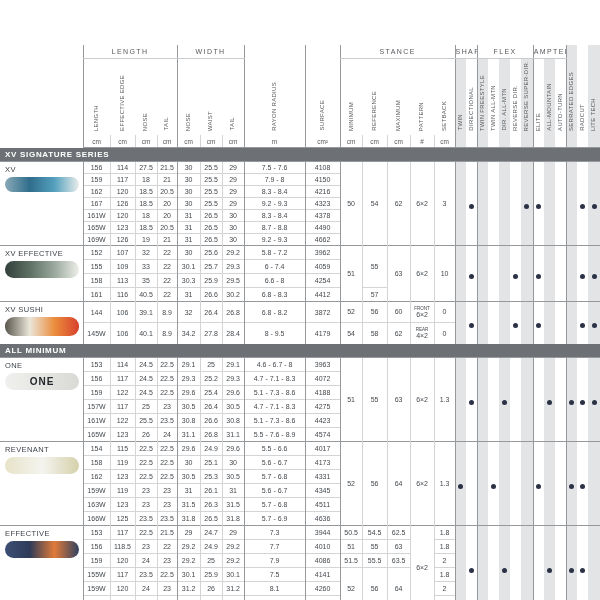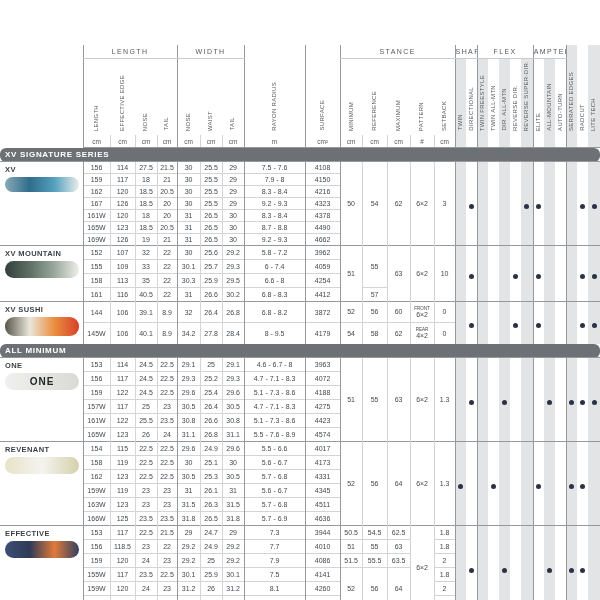--- a/index.html
+++ b/index.html
@@ -14,29 +14,29 @@
   .rot span{display:inline-block;writing-mode:vertical-rl;transform:rotate(180deg);
             font-size:6px;letter-spacing:.3px;color:var(--hdr-text);line-height:1.25;
             max-height:56px;white-space:normal;padding-bottom:2px;}
   .ft span{white-space:nowrap;max-height:none;}
   .unit{font-size:6.5px;color:var(--hdr-text);text-align:center;
         border-bottom:1px solid var(--grid-dark);border-left:1px solid var(--grid-light);}
   .fu{border-left:none;}
   .dl{border-left:1px solid var(--grid-dark) !important;}
   .s{background:var(--stripe);}
   .band{background:var(--band-bg);color:var(--band-text);font-size:8px;font-weight:bold;
-        letter-spacing:.7px;text-align:left;padding-left:5px;border-radius:6px;}
+        letter-spacing:.7px;text-align:left;padding-left:5px;}
   .c{font-size:7px;color:var(--cell-text);text-align:center;
      border-left:1px solid var(--grid-light);border-top:1px solid var(--grid-light);}
   .c > span{display:block;line-height:1.15;}
   .gt{border-top:1px solid var(--grid-dark) !important;}
   .f{border-top:1px solid var(--grid-dark);text-align:center;}
   .namecell{border-top:1px solid var(--grid-dark);vertical-align:top;text-align:left;
             padding:3px 0 0 5px;}
-  .pname{font-size:7.5px;font-weight:bold;letter-spacing:.4px;color:#3a3f44;}
+  .pname{font-size:7.5px;font-weight:normal;letter-spacing:.4px;color:#3a3f44;}
   .board{width:74px;border-radius:9px;margin-top:3px;display:flex;align-items:center;
          justify-content:center;}
   .board b{font-size:10px;font-weight:bold;letter-spacing:1px;color:#23272b;
            font-family:"Liberation Sans",sans-serif;}
   .dot{display:inline-block;width:5px;height:5px;border-radius:50%;background:var(--dot);}
   .pat-top{display:block;font-size:4.5px;line-height:1;color:var(--cell-text);}
 </style>
 </head>
 <body>
 
@@ -249,21 +249,21 @@
           <td class="c">19</td>
           <td class="c">21</td>
           <td class="c dl">31</td>
           <td class="c">26.5</td>
           <td class="c">30</td>
           <td class="c dl">9.2 - 9.3</td>
           <td class="c dl">4662</td>
         </tr>
         <tr style="height: 14px;">
           <td class="namecell" rowspan="4">
-            <div class="pname">XV MOUNTAIN</div>
+            <div class="pname">XV EFFECTIVE</div>
             <div class="board" style="background: linear-gradient(90deg, rgb(50, 64, 58), rgb(93, 111, 99), rgb(154, 168, 157), rgb(237, 239, 233)); height: 17px;"></div>
           </td>
           <td class="c dl gt">152</td>
           <td class="c gt">107</td>
           <td class="c gt">32</td>
           <td class="c gt">22</td>
           <td class="c dl gt">30</td>
           <td class="c gt">25.6</td>
           <td class="c gt">29.2</td>
           <td class="c dl gt">5.8 - 7.2</td>

